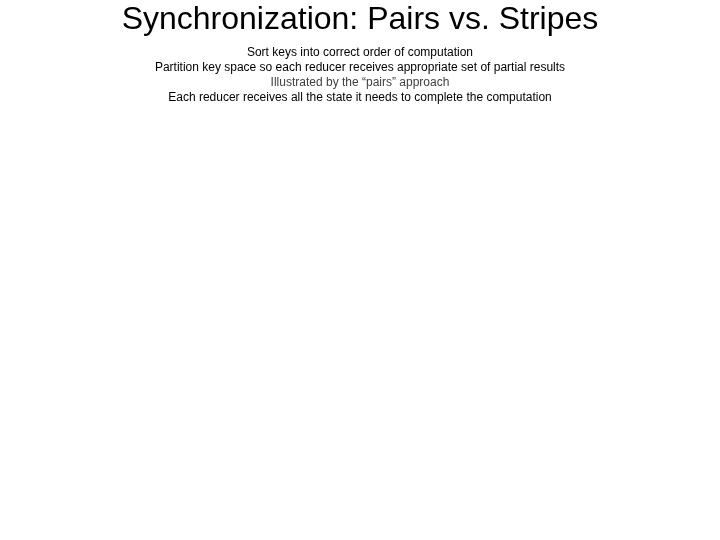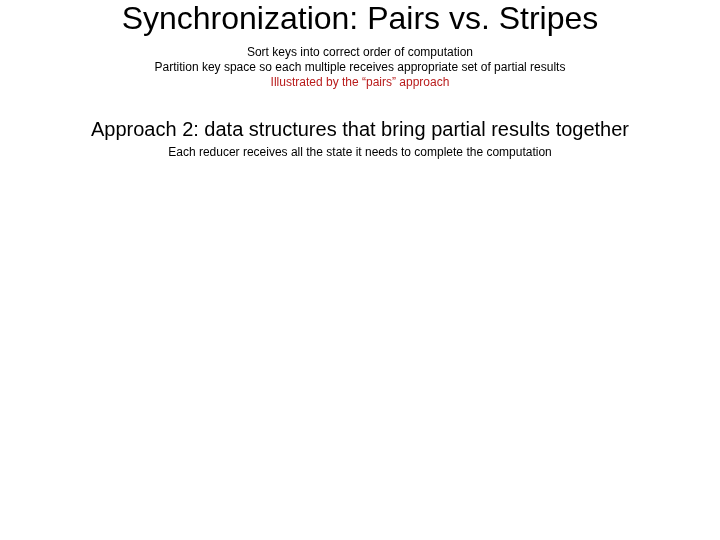--- a/index.html
+++ b/index.html
@@ -36,34 +36,33 @@
   }
   .bullets {
     font-size: 12px;
     line-height: 1.25;
     font-weight: 400;
   }
   .bullets .line {
     display: block;
   }
   .purple {
-    color: #b91c1c;
+    color: #404040;
   }
 </style>
 </head>
 <body>
 
 <div class="slide">
 
   <div class="title">Synchronization: Pairs vs. Stripes</div>
 
   <div class="bullets">
     <span class="line">Sort keys into correct order of computation</span>
-    <span class="line">Partition key space so each multiple receives appropriate set of partial results</span>
+    <span class="line">Partition key space so each reducer receives appropriate set of partial results</span>
     <span class="line purple">Illustrated by the “pairs” approach</span>
   </div>
 
-  <div class="section-heading second">Approach 2: data structures that bring partial results together</div>
   <div class="bullets">
     <span class="line">Each reducer receives all the state it needs to complete the computation</span>
   </div>
 
 </div>
 
 </body></html>

